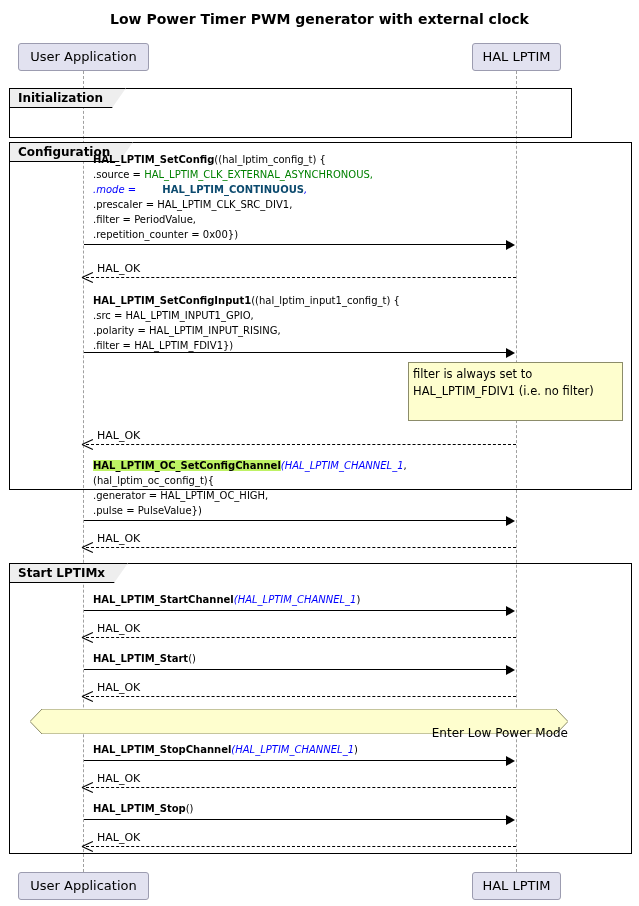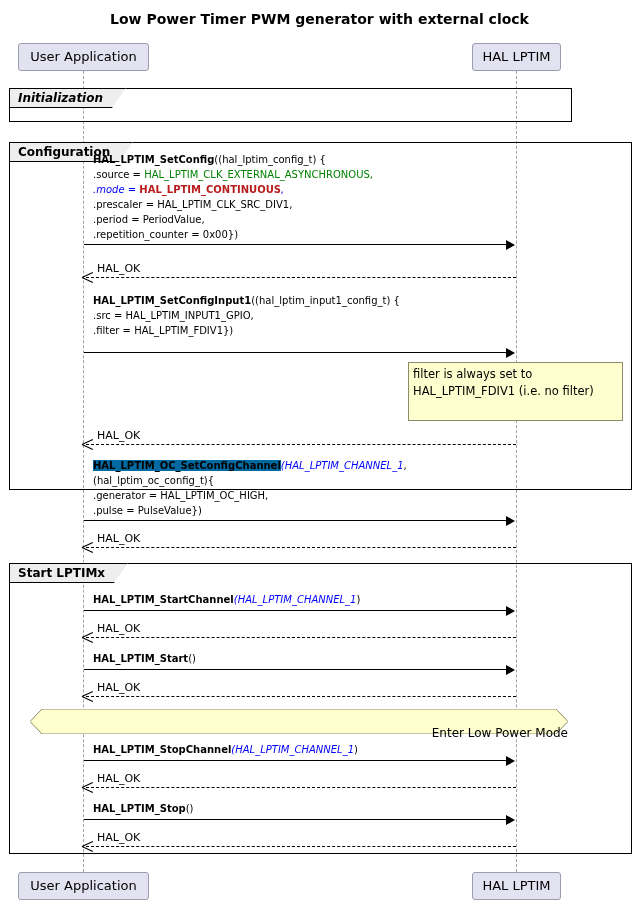--- a/index.html
+++ b/index.html
@@ -78,35 +78,35 @@
     position: absolute;
     right: -1px;
     top: -1px;
     width: 0;
     height: 0;
     border-style: solid;
     border-width: 0 0 20px 14px;
     border-color: transparent transparent #ffffff transparent;
   }
 
-  #group-initialization { left: 9px;  top: 88px;  width: 563px; height: 34px; font-style: italic; }
+  #group-initialization { left: 9px;  top: 88px;  width: 563px; height: 50px; }
   #group-configuration  { left: 9px;  top: 142px; width: 623px; height: 348px; }
   #group-start-lptimx   { left: 9px;  top: 563px; width: 623px; height: 291px; }
 
   
   .msg-text {
     font-size: 10px;
     line-height: 15px;
     white-space: nowrap;
   }
   .msg-text b { font-weight: bold; }
   .c-green { color: #008000; }
   .c-blue  { color: #0000FF; font-style: italic; }
-  .c-blue-b { color: #b91c1c; font-weight: bold; }
-  .hl-green { background: #0369a1; font-weight: bold; }
+  .c-blue-b { color: #0c4a6e; font-weight: bold; margin-left: 23px; }
+  .hl-green { background: #bef264; font-weight: bold; }
 
   .ret-text {
     font-size: 11px;
     line-height: 13px;
     white-space: nowrap;
   }
 
   
   .arrow-solid {
     height: 0;
@@ -185,33 +185,34 @@
 
 <div class="abs group-frame" id="group-start-lptimx">
   <div class="group-tab">Start LPTIMx</div>
 </div>
 
 <div class="abs msg-text" style="left:93px; top:152px;">
   <div><b>HAL_LPTIM_SetConfig</b><span>((hal_lptim_config_t) {</span></div>
   <div><span>.source = </span><span class="c-green">HAL_LPTIM_CLK_EXTERNAL_ASYNCHRONOUS,</span></div>
   <div><span class="c-blue">.mode = </span><span class="c-blue-b">HAL_LPTIM_CONTINUOUS</span><span class="c-blue">,</span></div>
   <div>.prescaler = HAL_LPTIM_CLK_SRC_DIV1,</div>
-  <div>.period = PeriodValue,</div>
+  <div>.filter = PeriodValue,</div>
   <div>.repetition_counter = 0x00})</div>
 </div>
 <div class="abs arrow-solid" style="left:84px; top:244px; width:424px;"></div>
 <div class="abs arrowhead-right" style="left:506px; top:240px;"></div>
 
 <div class="abs ret-text" style="left:97px; top:262px;">HAL_OK</div>
 <div class="abs arrow-dashed" style="left:86px; top:277px; width:430px;"></div>
 <div class="abs arrowhead-left-open" style="left:82px; top:272px;"></div>
 
 <div class="abs msg-text" style="left:93px; top:293px;">
   <div><b>HAL_LPTIM_SetConfigInput1</b><span>((hal_lptim_input1_config_t) {</span></div>
   <div>.src = HAL_LPTIM_INPUT1_GPIO,</div>
+  <div>.polarity = HAL_LPTIM_INPUT_RISING,</div>
   <div>.filter = HAL_LPTIM_FDIV1})</div>
 </div>
 <div class="abs arrow-solid" style="left:84px; top:352px; width:424px;"></div>
 <div class="abs arrowhead-right" style="left:506px; top:348px;"></div>
 
 <div class="abs" id="note-filter">
   <div>filter is always set to</div>
   <div> HAL_LPTIM_FDIV1 (i.e. no filter)</div>
 </div>
 

